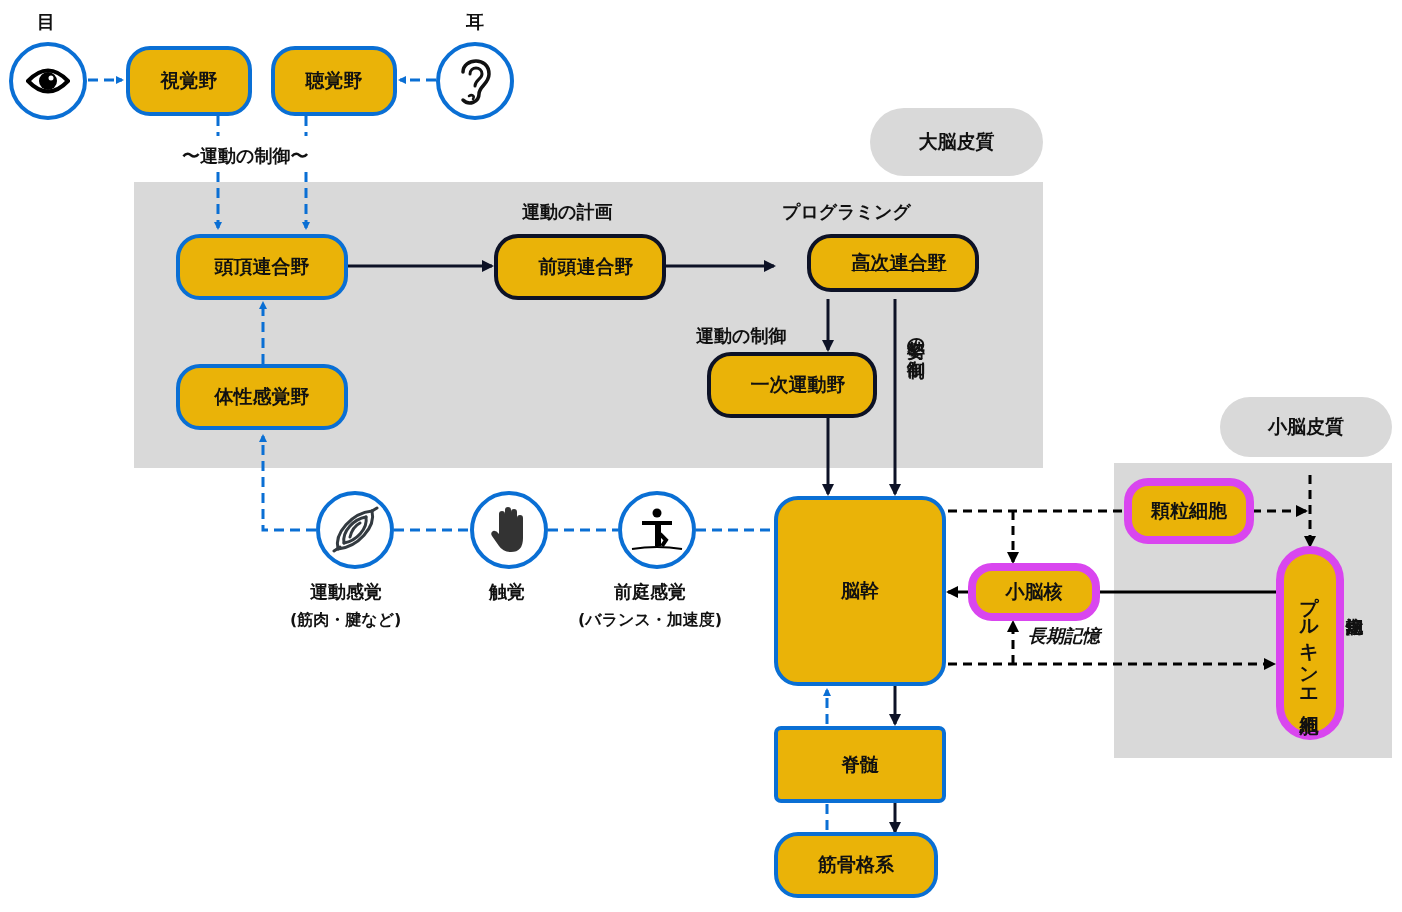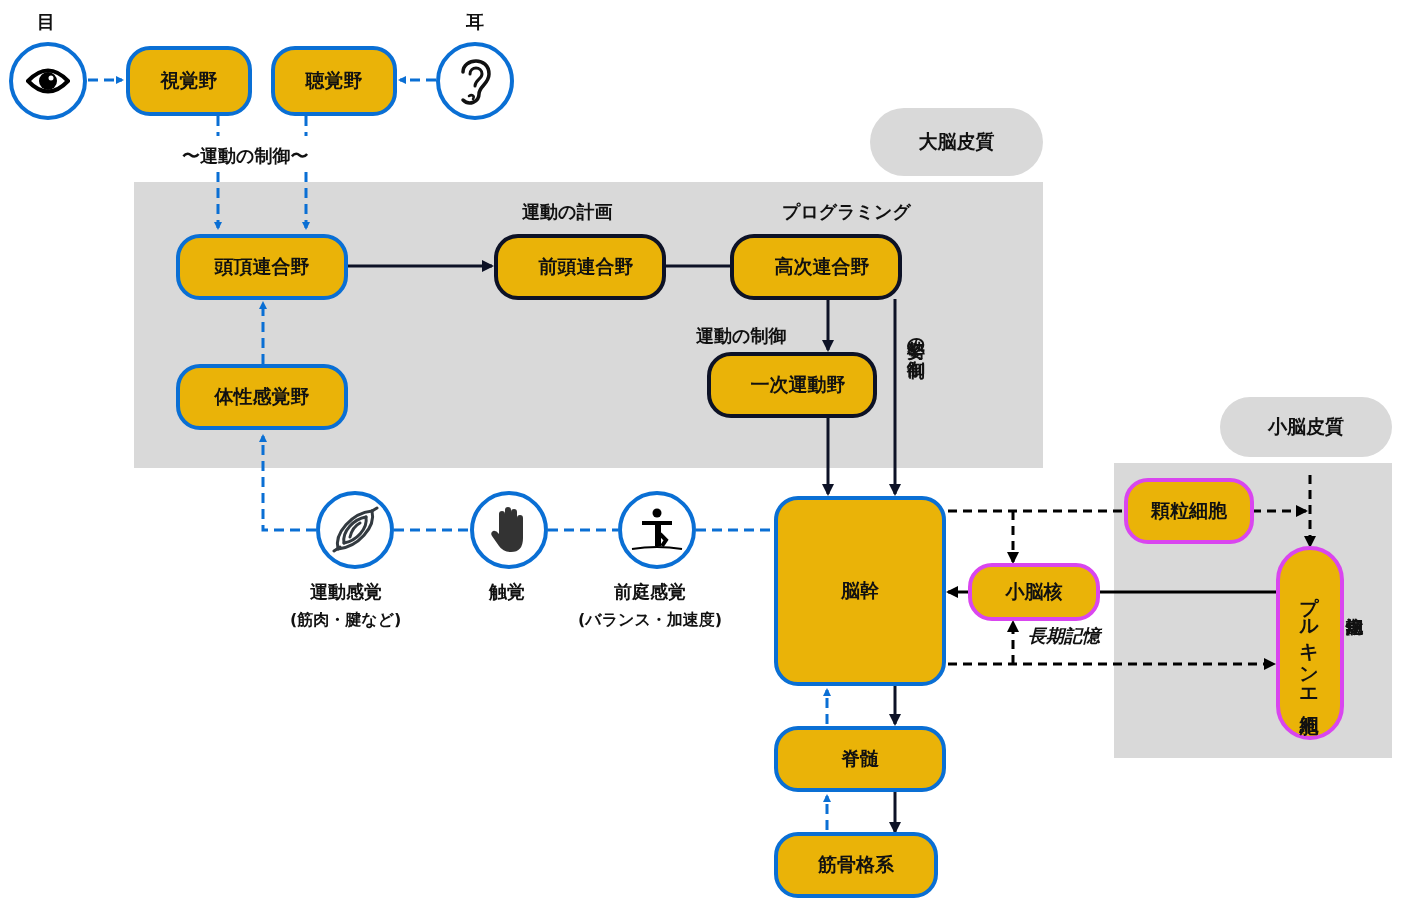--- a/index.html
+++ b/index.html
@@ -7,21 +7,21 @@
          font-family: "DejaVu Sans", "Liberation Sans", sans-serif; color: #111; }
   .region { position: absolute; background: #d9d9d9; }
   .pill-label { position: absolute; background: #d9d9d9; border-radius: 34px;
                 display: flex; align-items: center; justify-content: center;
                 font-weight: bold; font-size: 19px; color: #111; }
   .node { position: absolute; box-sizing: border-box; background: #eab308;
           border-radius: 24px; display: flex; align-items: center; justify-content: center;
           font-weight: bold; font-size: 19px; color: #111; }
   .node.blue { border: 4px solid #0a6fd4; }
   .node.dark { border: 4px solid #0d1226; padding-left: 12px; }
-  .node.black { border: 4px solid #d946ef; }
+  .node.black { border: 8px solid #d946ef; }
   .vtext { writing-mode: vertical-rl; text-orientation: upright; letter-spacing: 2px; }
   .circle { position: absolute; box-sizing: border-box; width: 78px; height: 78px; border-radius: 50%;
             border: 4px solid #0a6fd4; background: #fff; display: flex; align-items: center; justify-content: center; }
   .txt { position: absolute; font-weight: bold; font-size: 18px; color: #111; white-space: nowrap; }
   .txt.small { font-size: 16px; }
   svg.lines { position: absolute; left: 0; top: 0; }
 </style>
 </head>
 <body>
 
@@ -100,31 +100,31 @@
     <path d="M14,42 C17,40 20,42 18,45" fill="none" stroke="#111" stroke-width="2.5" stroke-linecap="round"></path>
   </svg>
 </div>
 
 <div class="node blue" style="left:126px;top:46px;width:126px;height:70px;">視覚野</div>
 <div class="node blue" style="left:271px;top:46px;width:126px;height:70px;">聴覚野</div>
 <div class="txt" style="left:182px;top:144px;">〜運動の制御〜</div>
 
 <div class="node blue" style="left:176px;top:234px;width:172px;height:66px;">頭頂連合野</div>
 <div class="node dark" style="left:494px;top:234px;width:172px;height:66px;">前頭連合野</div>
-<div class="node dark" style="left:730px;top:234px;width:172px;height:66px;">高次連合野</div>
+<div class="node dark" style="left:807px;top:234px;width:172px;height:58px;text-decoration:underline;">高次連合野</div>
 <div class="node dark" style="left:707px;top:352px;width:170px;height:66px;">一次運動野</div>
 <div class="node blue" style="left:176px;top:364px;width:172px;height:66px;">体性感覚野</div>
 
 <div class="txt" style="left:522px;top:200px;">運動の計画</div>
 <div class="txt" style="left:782px;top:200px;">プログラミング</div>
 <div class="txt" style="left:696px;top:324px;">運動の制御</div>
 <div class="txt vtext" style="left:904px;top:326px;letter-spacing:0;">姿勢の制御</div>
 
 <div class="node blue" style="left:774px;top:496px;width:172px;height:190px;">脳幹</div>
-<div class="node blue" style="left:774px;top:726px;width:172px;height:66px;">脊髄</div>
+<div class="node blue" style="left:774px;top:726px;width:172px;height:77px;border-radius:7px;">脊髄</div>
 <div class="node blue" style="left:774px;top:832px;width:164px;height:66px;">筋骨格系</div>
 
 <div class="node black" style="left:968px;top:563px;width:132px;height:58px;">小脳核</div>
 <div class="node black" style="left:1124px;top:478px;width:130px;height:66px;">顆粒細胞</div>
 <div class="node black vtext" style="left:1276px;top:546px;width:68px;height:194px;border-radius:34px;">プルキンエ細胞</div>
 
 <div class="txt" style="left:1028px;top:624px;font-style:italic;">長期記憶</div>
 <div class="txt vtext" style="left:1344px;top:604px;letter-spacing:0;font-size:17px;">短期記憶</div>
 
 <div class="circle" style="left:316px;top:491px;">

